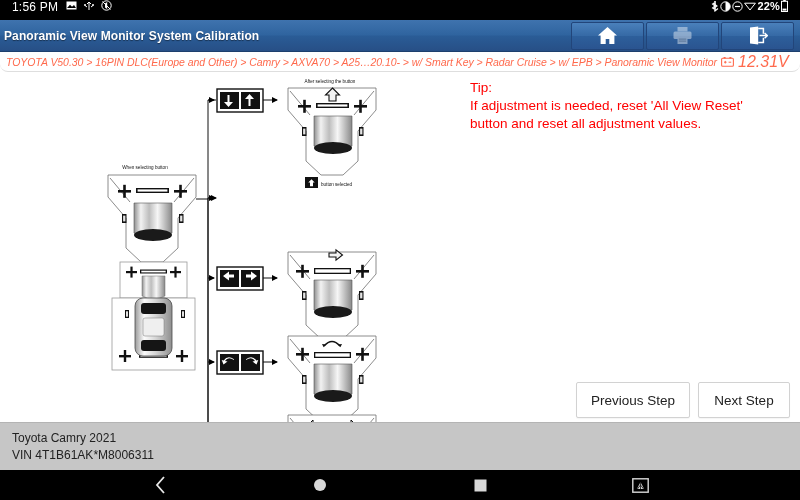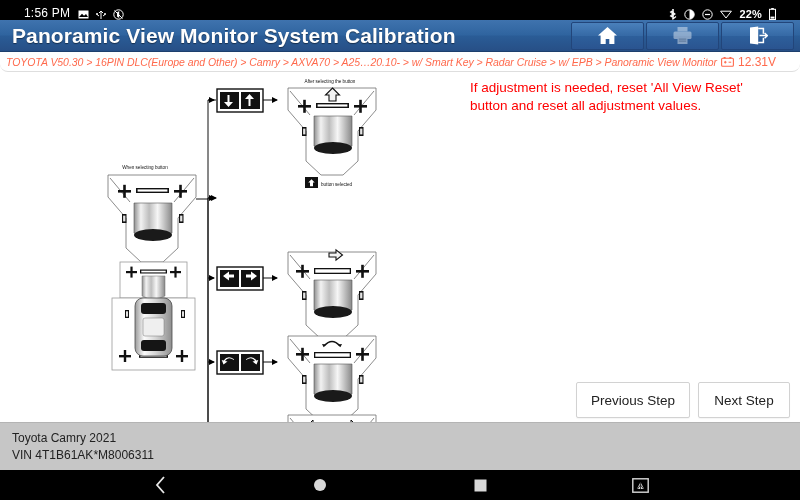--- a/index.html
+++ b/index.html
@@ -8,40 +8,40 @@
     background: #000;
     font-family: "Liberation Sans", sans-serif;
     overflow: hidden;
   }
   #app { position: relative; width: 800px; height: 500px; background: #fff; }
 
   
   .statusbar {
     position: absolute; left: 0; top: 0; width: 800px; height: 20px;
     background: #000; color: #fff;
-    display: flex; align-items: flex-end;
-    padding: 0 24px;
+    display: flex; align-items: flex-start;
+    padding: 0 12px;
     font-size: 11.5px;
   }
   .sb-clock { font-size: 12px; letter-spacing: 0.2px; margin-right: 8px; }
   .sb-left { display: flex; align-items: center; gap: 7px; }
-  .sb-right { margin-left: auto; display: flex; align-items: center; gap: 7px; }
+  .sb-right { margin-left: auto; display: flex; align-items: center; gap: 1px; }
   .sb-right .pct { font-size: 11px; font-weight: bold; letter-spacing: 0.2px;}
   .sb-ico { display: inline-flex; align-items: center; justify-content: center; }
 
   
   .titlebar {
     position: absolute; left: 0; top: 20px; width: 800px; height: 32px;
     background: linear-gradient(180deg,#3f73ae 0%, #2f649f 48%, #2a5c96 52%, #274f86 100%);
     border-bottom: 1px solid #1d3f6d;
     display: flex; align-items: center;
   }
   .title-text {
-    color: #fff; font-size: 21px; font-weight: bold;
-    margin-left: 12px; letter-spacing: 0.1px;
+    color: #fff; font-size: 12px; font-weight: bold;
+    margin-left: 4px; letter-spacing: 0.1px;
     text-shadow: 0 1px 1px rgba(0,0,0,.45);
   }
   .title-btns { margin-left: auto; display: flex; height: 100%; align-items: stretch; }
   .tbtn {
     width: 73px; height: 28px; align-self: center;
     margin-right: 2px;
     background: linear-gradient(180deg,#4a80bb 0%, #3569a5 50%, #2d5f9b 51%, #2a5490 100%);
     border: 1px solid #22457a;
     border-radius: 2px;
     display: flex; align-items: center; justify-content: center;
@@ -55,21 +55,21 @@
     background: #fff;
     display: flex; align-items: center;
     border-bottom: 1px solid #dedede;
     border-radius: 8px;
   }
   .crumb {
     color: #ff6a4d; font-size: 10.5px; font-style: italic;
     margin-left: 6px; white-space: nowrap; letter-spacing: -0.05px;
   }
   .batt-ico { margin: 0 4px 0 4px; display: inline-flex; }
-  .volts { color: #ff6a4d; font-size: 12px; }
+  .volts { color: #ff6a4d; font-size: 16px; font-style: italic; }
 
   
   .content { position: absolute; left: 0; top: 72px; width: 800px; height: 350px; background: #fff; }
 
   .tip {
     position: absolute; left: 470px; top: 7px; width: 325px;
     color: #ff0000; font-size: 13.5px; line-height: 18px;
   }
 
   .diagram { position: absolute; left: 0; top: 0; width: 470px; height: 350px; }
@@ -201,20 +201,21 @@
           <rect x="8.4" y="0" width="2" height="1.6" fill="#ff6a4d"></rect>
           <path d="M3 5.2h2.6M4.3 3.9v2.6M7.6 5.2h2.6" stroke="#ff6a4d" stroke-width="1"></path>
         </svg>
     </span>
     <span class="volts">12.31V</span>
   </div>
 
   <div class="content">
 
     <div class="tip">
+      <div>Tip:</div>
       <div>If adjustment is needed, reset 'All View Reset'</div>
       <div>button and reset all adjustment values.</div>
     </div>
 
     <div class="diagram">
       <svg width="470" height="350" viewBox="0 0 470 350">
         <defs>
           <linearGradient id="gHood" x1="0" y1="0" x2="1" y2="0">
             <stop offset="0%" stop-color="#8f8f8f"></stop>
               <stop offset="18%" stop-color="#f2f2f2"></stop>

